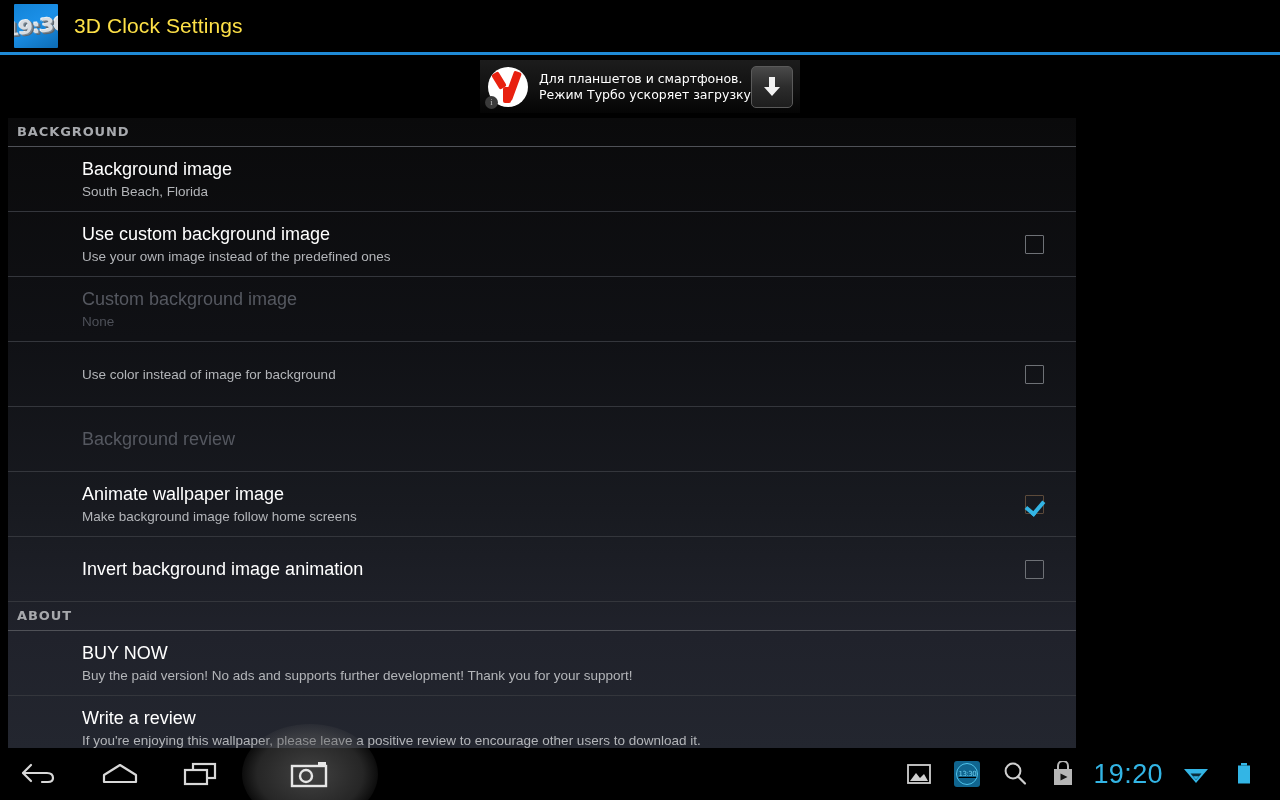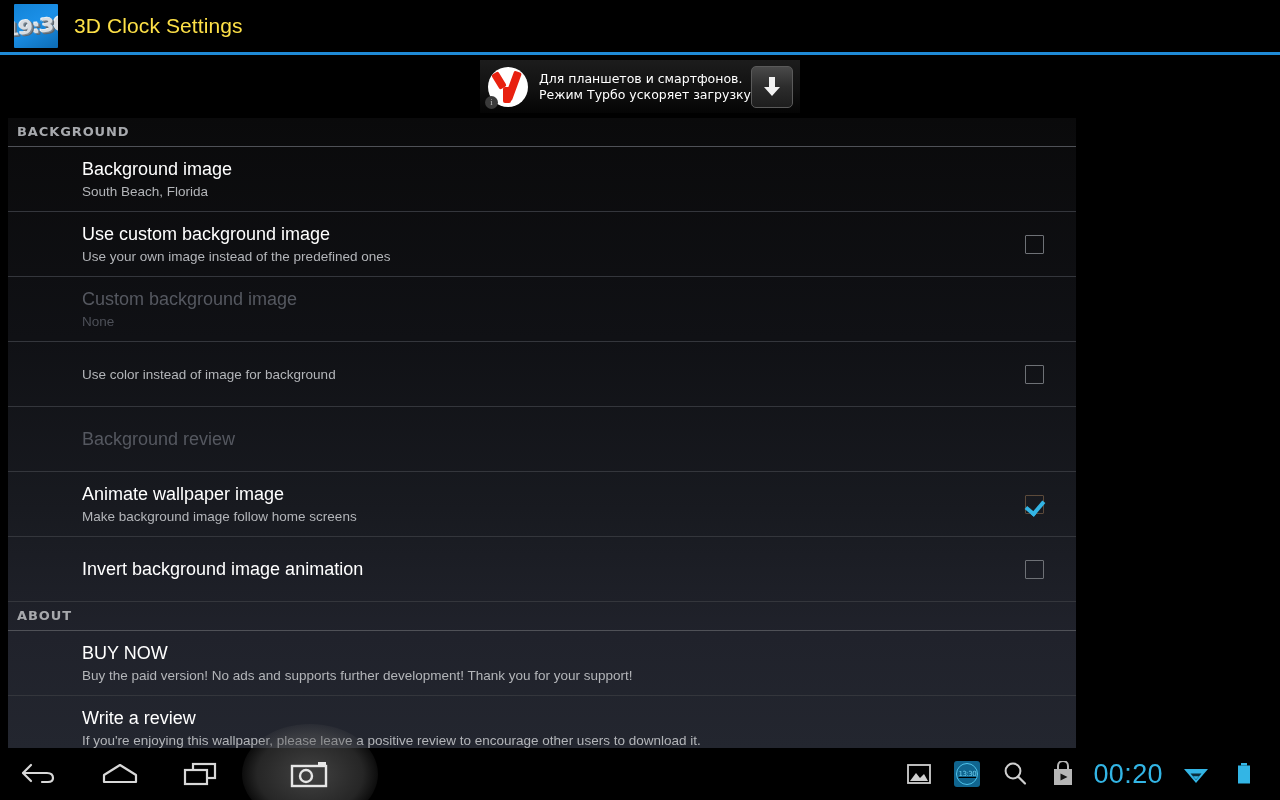--- a/index.html
+++ b/index.html
@@ -506,21 +506,21 @@
       </div>
 
       <div class="status-icon">
         <svg width="24" height="26" viewBox="0 0 24 26" aria-hidden="true">
           <path d="M3 8 L21 8 L21 24 L3 24 Z" fill="#b6b6b6"></path>
           <path d="M7 8 L7 5 A5 5 0 0 1 17 5 L17 8" fill="none" stroke="#b6b6b6" stroke-width="2"></path>
           <path d="M9.5 12.5 L16.5 16 L9.5 19.5 Z" fill="#151515"></path>
         </svg>
       </div>
 
-      <div id="status-clock">00:20</div>
+      <div id="status-clock">19:20</div>
 
       <div class="status-icon">
         <svg width="28" height="22" viewBox="0 0 28 22" aria-hidden="true">
           <path d="M2 6 L14 20 L26 6 Z" fill="#33b5e5"></path>
           <path d="M8.5 10.6 L14 17 L19.5 10.6 Z" fill="#0b2c3b"></path>
           <path d="M11 13.2 L14 16.6 L17 13.2 Z" fill="#33b5e5"></path>
         </svg>
       </div>
 
       <div class="status-icon">

